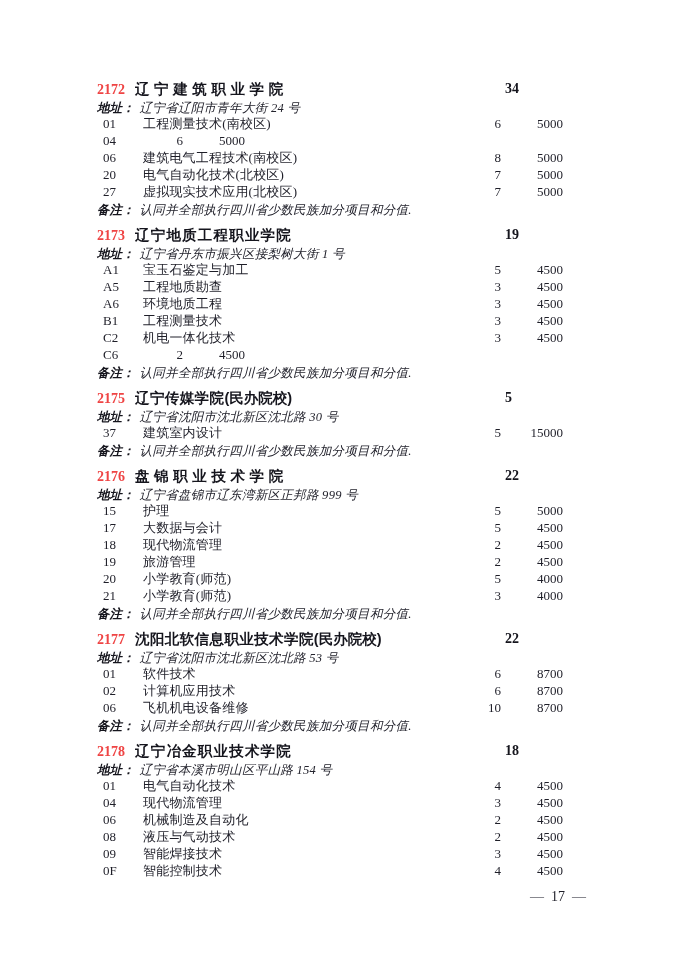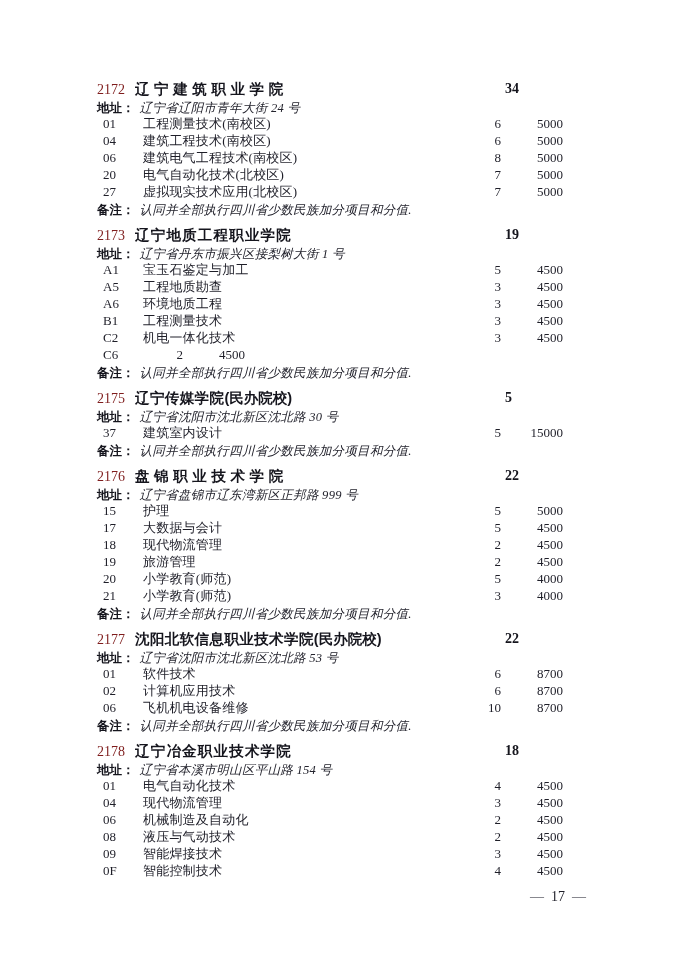--- a/index.html
+++ b/index.html
@@ -4,26 +4,26 @@
 <style>
   * { margin:0; padding:0; box-sizing:border-box; }
   html,body { background:#ffffff; }
   .page {
     width:680px; height:961px; position:relative; background:#ffffff;
     overflow:hidden; font-family:"Liberation Serif", serif; color:#1e1e28;
   }
   .content { position:absolute; left:97px; top:80px; width:466px; }
   .section { margin-bottom:9px; }
   .sec-header { position:relative; height:18px; line-height:18px; white-space:nowrap; }
-  .sec-code { display:inline-block; width:38px; font-size:14px; font-weight:400; color:#7f1d1d; }
+  .sec-code { display:inline-block; width:38px; font-size:14px; font-weight:700; color:#ef4444; }
   .sec-name { font-family:"Liberation Sans", sans-serif; font-weight:700; font-size:14.5px; color:#15151d; }
   .sec-suffix { font-family:"Liberation Sans", sans-serif; font-weight:700; font-size:14.5px; color:#15151d; }
   .sec-total { position:absolute; left:408px; top:0; font-size:14px; font-weight:700; color:#15151d; }
   .line { height:17px; line-height:17px; white-space:nowrap; }
-  .lbl { font-family:"Liberation Sans", sans-serif; font-weight:700; font-size:12.5px; color:#15151d; margin-right:5px; }
+  .lbl { font-family:"Liberation Sans", sans-serif; font-weight:700; font-size:12.5px; color:#15151d; margin-right:5px;font-style:italic; }
   .kai { font-style:italic; font-size:12.5px; letter-spacing:0.3px; color:#23232d; }
   .major-row { display:flex; padding-left:6px; font-size:13px;gap:16px; }
   .row-code { width:24px; }
   .row-name { flex:1; letter-spacing:0.2px; overflow:hidden; }
   .row-count { width:40px; text-align:right; }
   .row-fee { width:46px; text-align:right; }
   .footer { position:absolute; left:530px; top:889px; font-size:14px; white-space:nowrap; }
   .footer .dash { color:#60606a; }
   .footer .num { color:#1e1e28; padding:0 7px; }
 </style>
@@ -43,21 +43,20 @@
     <div>
   <div class="line major-row">
     <span class="row-code">01</span>
     <span class="row-name">工程测量技术(南校区)</span>
     <span class="row-count">6</span>
     <span class="row-fee">5000</span>
   </div>
 
   <div class="line major-row">
     <span class="row-code">04</span>
-    <span class="row-name">建筑工程技术(南校区)</span>
     <span class="row-count">6</span>
     <span class="row-fee">5000</span>
   </div>
 
   <div class="line major-row">
     <span class="row-code">06</span>
     <span class="row-name">建筑电气工程技术(南校区)</span>
     <span class="row-count">8</span>
     <span class="row-fee">5000</span>
   </div>

